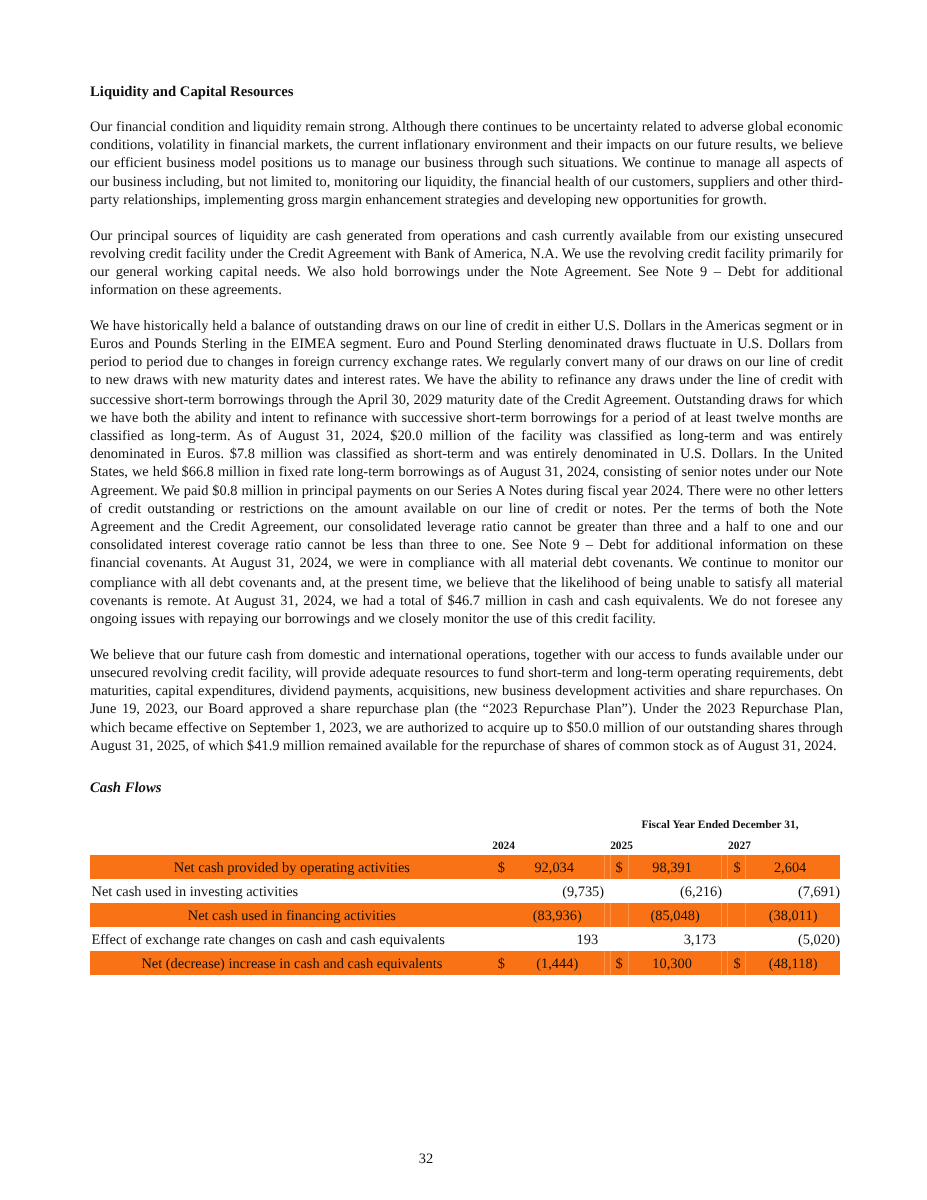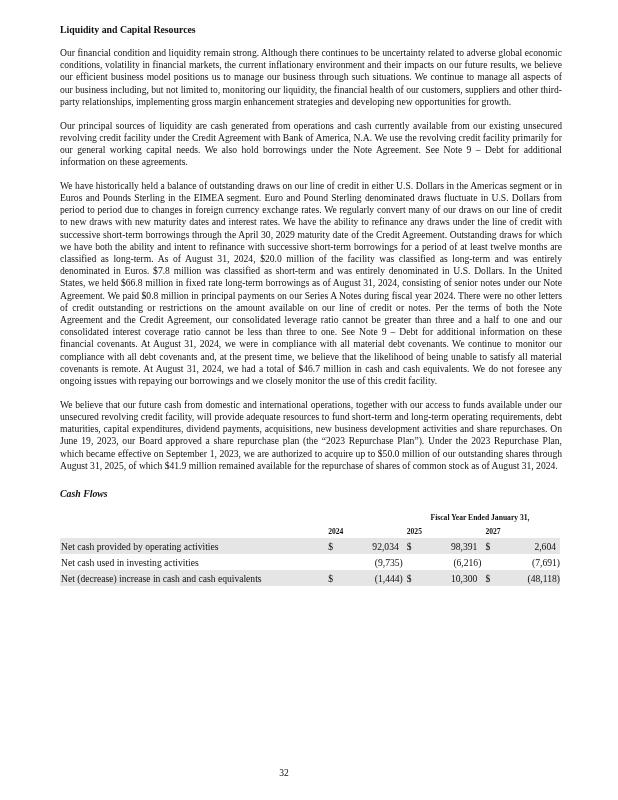--- a/index.html
+++ b/index.html
@@ -1,34 +1,34 @@
 <!DOCTYPE html>
 <html><head>
 <meta charset="utf-8">
 <style>
   html, body { margin: 0; padding: 0; background: #ffffff; }
   body {
     width: 618px; height: 800px; position: relative; overflow: hidden;
     font-family: "Liberation Serif", serif; color: #111; font-size: 9.6px;
   }
-  .page { position: absolute; left: 60px; top: 24px; width: 502px; }
+  .page { position: absolute; left: 60px; top: 56px; width: 502px; }
   .h-bold { font-weight: bold; font-size: 9.8px; margin: 0 0 12px 0; }
   .h-italic { font-weight: bold; font-style: italic; font-size: 9.8px; margin: 0 0 12px 0; }
   p.body {
     margin: 0 0 11.5px 0; text-align: justify; line-height: 12.2px;
   }
   .tbl-wrap { position: relative; margin-top: 14px; }
   .fy-header {
     font-weight: bold; font-size: 7.6px; text-align: center;
     margin-left: 340px; width: 160px; margin-bottom: 5px;
   }
   table { border-collapse: collapse; width: 500px; font-size: 9.6px; }
   th { font-weight: bold; font-size: 7.6px; text-align: left; padding: 0 0 2px 0; }
   td { padding: 2px 0 2px 0; height: 12px; white-space: nowrap; }
-  tr.shaded td { background: #e5e5e5; }
+  tr.shaded td { background: #f97316; text-align: center; }
   td.label { padding-left: 1px; width: 265px; }
   td.dollar { width: 12px; text-align: left; }
   td.num { text-align: right; width: 58px; }
   td.pad { width: 4px; }
   .pagenum {
     position: absolute; top: 767px; left: 0; width: 568px;
     text-align: center; font-size: 9.6px;
   }
 </style>
 </head>
@@ -37,21 +37,21 @@
 <div class="page">
   <div class="h-bold">Liquidity and Capital Resources</div>
   <p class="body">Our financial condition and liquidity remain strong. Although there continues to be uncertainty related to adverse global economic conditions, volatility in financial markets, the current inflationary environment and their impacts on our future results, we believe our efficient business model positions us to manage our business through such situations. We continue to manage all aspects of our business including, but not limited to, monitoring our liquidity, the financial health of our customers, suppliers and other third-party relationships, implementing gross margin enhancement strategies and developing new opportunities for growth.</p>
   <p class="body">Our principal sources of liquidity are cash generated from operations and cash currently available from our existing unsecured revolving credit facility under the Credit Agreement with Bank of America, N.A. We use the revolving credit facility primarily for our general working capital needs. We also hold borrowings under the Note Agreement. See Note 9 – Debt for additional information on these agreements.</p>
   <p class="body">We have historically held a balance of outstanding draws on our line of credit in either U.S. Dollars in the Americas segment or in Euros and Pounds Sterling in the EIMEA segment. Euro and Pound Sterling denominated draws fluctuate in U.S. Dollars from period to period due to changes in foreign currency exchange rates. We regularly convert many of our draws on our line of credit to new draws with new maturity dates and interest rates. We have the ability to refinance any draws under the line of credit with successive short-term borrowings through the April 30, 2029 maturity date of the Credit Agreement. Outstanding draws for which we have both the ability and intent to refinance with successive short-term borrowings for a period of at least twelve months are classified as long-term. As of August 31, 2024, $20.0 million of the facility was classified as long-term and was entirely denominated in Euros. $7.8 million was classified as short-term and was entirely denominated in U.S. Dollars. In the United States, we held $66.8 million in fixed rate long-term borrowings as of August 31, 2024, consisting of senior notes under our Note Agreement. We paid $0.8 million in principal payments on our Series A Notes during fiscal year 2024. There were no other letters of credit outstanding or restrictions on the amount available on our line of credit or notes. Per the terms of both the Note Agreement and the Credit Agreement, our consolidated leverage ratio cannot be greater than three and a half to one and our consolidated interest coverage ratio cannot be less than three to one. See Note 9 – Debt for additional information on these financial covenants. At August 31, 2024, we were in compliance with all material debt covenants. We continue to monitor our compliance with all debt covenants and, at the present time, we believe that the likelihood of being unable to satisfy all material covenants is remote. At August 31, 2024, we had a total of $46.7 million in cash and cash equivalents. We do not foresee any ongoing issues with repaying our borrowings and we closely monitor the use of this credit facility.</p>
   <p class="body">We believe that our future cash from domestic and international operations, together with our access to funds available under our unsecured revolving credit facility, will provide adequate resources to fund short-term and long-term operating requirements, debt maturities, capital expenditures, dividend payments, acquisitions, new business development activities and share repurchases. On June 19, 2023, our Board approved a share repurchase plan (the “2023 Repurchase Plan”). Under the 2023 Repurchase Plan, which became effective on September 1, 2023, we are authorized to acquire up to $50.0 million of our outstanding shares through August 31, 2025, of which $41.9 million remained available for the repurchase of shares of common stock as of August 31, 2024.</p>
 
   <div class="h-italic" style="margin-top:16px">Cash Flows</div>
 
   <div class="tbl-wrap">
-    <div class="fy-header">Fiscal Year Ended January 31,</div>
+    <div class="fy-header">Fiscal Year Ended December 31,</div>
     <table>
       <thead>
         <tr>
           <th></th>
           <th colspan="2">2024</th>
           <th></th>
           <th colspan="2">2025</th>
           <th></th>
           <th colspan="2">2027</th>
         </tr>
@@ -73,20 +73,42 @@
             <td class="dollar"></td>
             <td class="num">(9,735)</td>
             <td class="pad"></td>
             <td class="dollar"></td>
             <td class="num">(6,216)</td>
             <td class="pad"></td>
             <td class="dollar"></td>
             <td class="num">(7,691)</td>
           </tr>
           <tr class="shaded">
+            <td class="label">Net cash used in financing activities</td>
+            <td class="dollar"></td>
+            <td class="num">(83,936)</td>
+            <td class="pad"></td>
+            <td class="dollar"></td>
+            <td class="num">(85,048)</td>
+            <td class="pad"></td>
+            <td class="dollar"></td>
+            <td class="num">(38,011)</td>
+          </tr>
+          <tr>
+            <td class="label">Effect of exchange rate changes on cash and cash equivalents</td>
+            <td class="dollar"></td>
+            <td class="num" style="padding-right: 4px;">193</td>
+            <td class="pad"></td>
+            <td class="dollar"></td>
+            <td class="num" style="padding-right: 4px;">3,173</td>
+            <td class="pad"></td>
+            <td class="dollar"></td>
+            <td class="num">(5,020)</td>
+          </tr>
+          <tr class="shaded">
             <td class="label">Net (decrease) increase in cash and cash equivalents</td>
             <td class="dollar">$</td>
             <td class="num">(1,444)</td>
             <td class="pad"></td>
             <td class="dollar">$</td>
             <td class="num" style="padding-right: 4px;">10,300</td>
             <td class="pad"></td>
             <td class="dollar">$</td>
             <td class="num">(48,118)</td>
           </tr>

